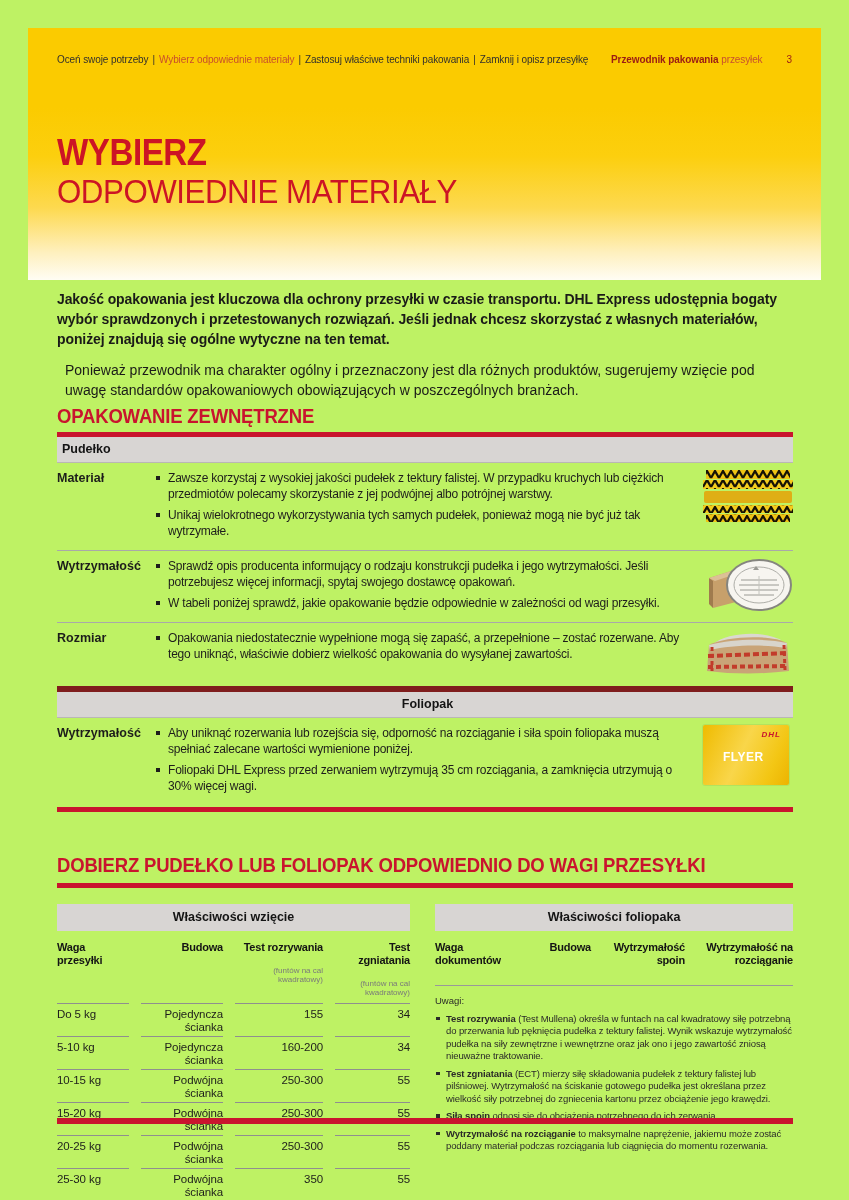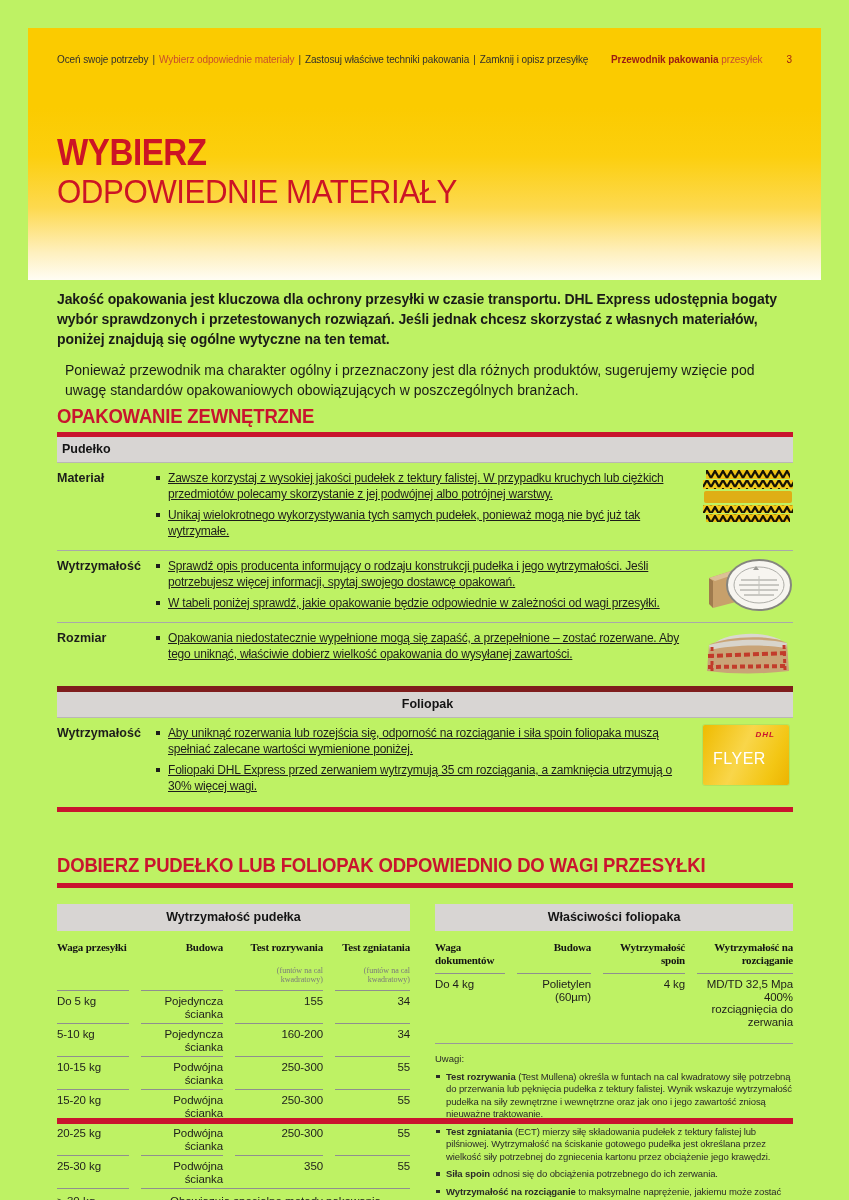--- a/index.html
+++ b/index.html
@@ -33,34 +33,34 @@
          transform:scaleX(.95);transform-origin:0 0;white-space:nowrap;}
   .redbar{height:5px;background:#C9142E;}
   .band{height:25px;line-height:25px;background:#D8D5D3;border-bottom:1px solid #bab7b5;
         padding-left:5px;font-size:12.5px;font-weight:bold;color:#141414;}
   .band.bt{border-top:6px solid #7f1d1d;text-align:center;}
   .srow{display:flex;padding:7px 0 6px;}
   .srow + .srow{border-top:1px solid #a9a9a9;}
   .rlabel{flex:0 0 98px;font-weight:bold;font-size:12.5px;padding-top:1px;}
   .bullets{list-style:none;margin:0;padding:0;flex:1;}
   .bullets li{position:relative;padding-left:13px;font-size:12px;line-height:16px;
-              letter-spacing:-.2px;margin:0 0 5px;color:#1d1d1b;text-decoration:underline;}
+              letter-spacing:-.2px;margin:0 0 5px;color:#1d1d1b;}
   .bullets li::before{content:"";position:absolute;left:1px;top:6px;width:4px;height:4px;background:#1d1d1b;}
   .rimg{flex:0 0 90px;margin-left:10px;}
 
   
   .tables{display:flex;gap:25px;margin-top:16px;}
   .lt{width:353px;flex:0 0 353px;}
   .rt{width:358px;flex:0 0 358px;}
   .tband{height:27px;line-height:27px;background:#D8D5D3;text-align:center;
          font-weight:bold;font-size:12.5px;color:#141414;}
   .thr,.trow{display:grid;column-gap:12px;}
   .grid-l{grid-template-columns:72px 82px 88px 1fr;}
   .grid-r{grid-template-columns:70px 74px 82px 1fr;}
-  .thr{padding:10px 0 6px;font-family:Liberation Serif, serif;}
+  .thr{padding:10px 0 6px;}
   .th{font-weight:bold;font-size:11px;line-height:13px;letter-spacing:-.2px;color:#141414;}
   .th .sub{display:block;font-weight:normal;font-size:8px;line-height:9px;color:#7a7a7a;
            margin-top:12px;letter-spacing:0;}
   .ar{text-align:right;}
   .trow > div{border-top:1px solid #8f8f8f;padding:4px 0 3px;font-size:11.5px;line-height:12.5px;
               letter-spacing:-.1px;color:#1d1d1b;}
   .tfoot{display:grid;grid-template-columns:72px 1fr;column-gap:12px;}
   .tfoot > div{border-top:1px solid #8f8f8f;padding:6px 0 4px;font-size:11.5px;line-height:13px;}
   .tfoot .note{text-align:center;}
   .notes{margin-top:12px;border-top:1px solid #999;padding-top:9px;font-size:9.5px;
@@ -69,24 +69,24 @@
   .notes ul{list-style:none;margin:0;padding:0;}
   .notes li{position:relative;padding-left:11px;margin:0 0 5px;letter-spacing:-.1px;}
   .notes li::before{content:"";position:absolute;left:1px;top:4px;width:3.5px;height:3.5px;background:#2a2a28;}
 
   .bottombar{position:absolute;left:57px;top:1118px;width:736px;height:6px;background:#C9142E;}
 
   
   .flyer{width:86px;height:60px;border-radius:2px;position:relative;
          background:linear-gradient(115deg,#EFBB00 0%,#F9D64A 45%,#F3C614 78%,#ECB400 100%);
          box-shadow:0 0 0 1px rgba(0,0,0,.06);}
-  .flyer .dhl{position:absolute;top:5px;right:14px;color:#C9142E;font-weight:bold;
+  .flyer .dhl{position:absolute;top:5px;right:8px;color:#C9142E;font-weight:bold;
               font-style:italic;font-size:8px;letter-spacing:1px;}
-  .flyer .fl{position:absolute;left:10px;top:25px;color:#fff;font-weight:normal;
-             font-size:16px;letter-spacing:.5px;}
+  .flyer .fl{position:absolute;left:20px;top:25px;color:#fff;font-weight:bold;
+             font-size:12px;letter-spacing:.5px;}
 </style>
 </head>
 <body>
 
 <div class="sheet">
 
   <div class="yellowblock">
     <div class="navbar">
       <div class="nav-left">
         <span class="nav-item">Oceń swoje potrzeby</span><span class="nav-sep">|</span><span class="nav-item active">Wybierz odpowiednie materiały</span><span class="nav-sep">|</span><span class="nav-item">Zastosuj właściwe techniki pakowania</span><span class="nav-sep">|</span><span class="nav-item">Zamknij i opisz przesyłkę</span>
@@ -197,21 +197,21 @@
     </div>
 
     <div class="redbar" style="margin-top:2px;"></div>
 
     <h2 class="sec" style="margin:42px 0 6px;">DOBIERZ PUDEŁKO LUB FOLIOPAK ODPOWIEDNIO DO WAGI PRZESYŁKI</h2>
     <div class="redbar"></div>
 
     <div class="tables">
 
       <div class="lt">
-        <div class="tband">Wytrzymałość pudełka</div>
+        <div class="tband">Właściwości wzięcie</div>
         <div class="thr grid-l">
           <div class="th"><span>Waga przesyłki</span></div>
           <div class="th ar"><span>Budowa</span></div>
           <div class="th ar"><span>Test rozrywania</span><span class="sub">(funtów na cal kwadratowy)</span></div>
           <div class="th ar"><span>Test zgniatania</span><span class="sub">(funtów na cal kwadratowy)</span></div>
         </div>
         <div class="trow grid-l">
           <div>Do 5 kg</div>
           <div class="ar">Pojedyncza ścianka</div>
           <div class="ar">155</div>
@@ -253,26 +253,20 @@
         </div>
       </div>
 
       <div class="rt">
         <div class="tband">Właściwości foliopaka</div>
         <div class="thr grid-r">
           <div class="th"><span>Waga dokumentów</span></div>
           <div class="th ar"><span>Budowa</span></div>
           <div class="th ar"><span>Wytrzymałość spoin</span></div>
           <div class="th ar"><span>Wytrzymałość na rozciąganie</span></div>
-        </div>
-        <div class="trow grid-r">
-          <div>Do 4 kg</div>
-          <div class="ar">Polietylen (60µm)</div>
-          <div class="ar">4 kg</div>
-          <div class="ar">MD/TD 32,5 Mpa 400% rozciągnięcia do zerwania</div>
         </div>
 
         <div class="notes">
           <p class="ntitle">Uwagi:</p>
           <ul>
             <li><b>Test rozrywania</b><span> (Test Mullena) określa w funtach na cal kwadratowy siłę potrzebną do przerwania lub pęknięcia pudełka z tektury falistej. Wynik wskazuje wytrzymałość pudełka na siły zewnętrzne i wewnętrzne oraz jak ono i jego zawartość zniosą nieuważne traktowanie.</span></li>
             <li><b>Test zgniatania</b><span> (ECT) mierzy siłę składowania pudełek z tektury falistej lub pilśniowej. Wytrzymałość na ściskanie gotowego pudełka jest określana przez wielkość siły potrzebnej do zgniecenia kartonu przez obciążenie jego krawędzi.</span></li>
             <li><b>Siła spoin</b><span> odnosi się do obciążenia potrzebnego do ich zerwania.</span></li>
             <li><b>Wytrzymałość na rozciąganie</b><span> to maksymalne naprężenie, jakiemu może zostać poddany materiał podczas rozciągania lub ciągnięcia do momentu rozerwania.</span></li>
           </ul>

